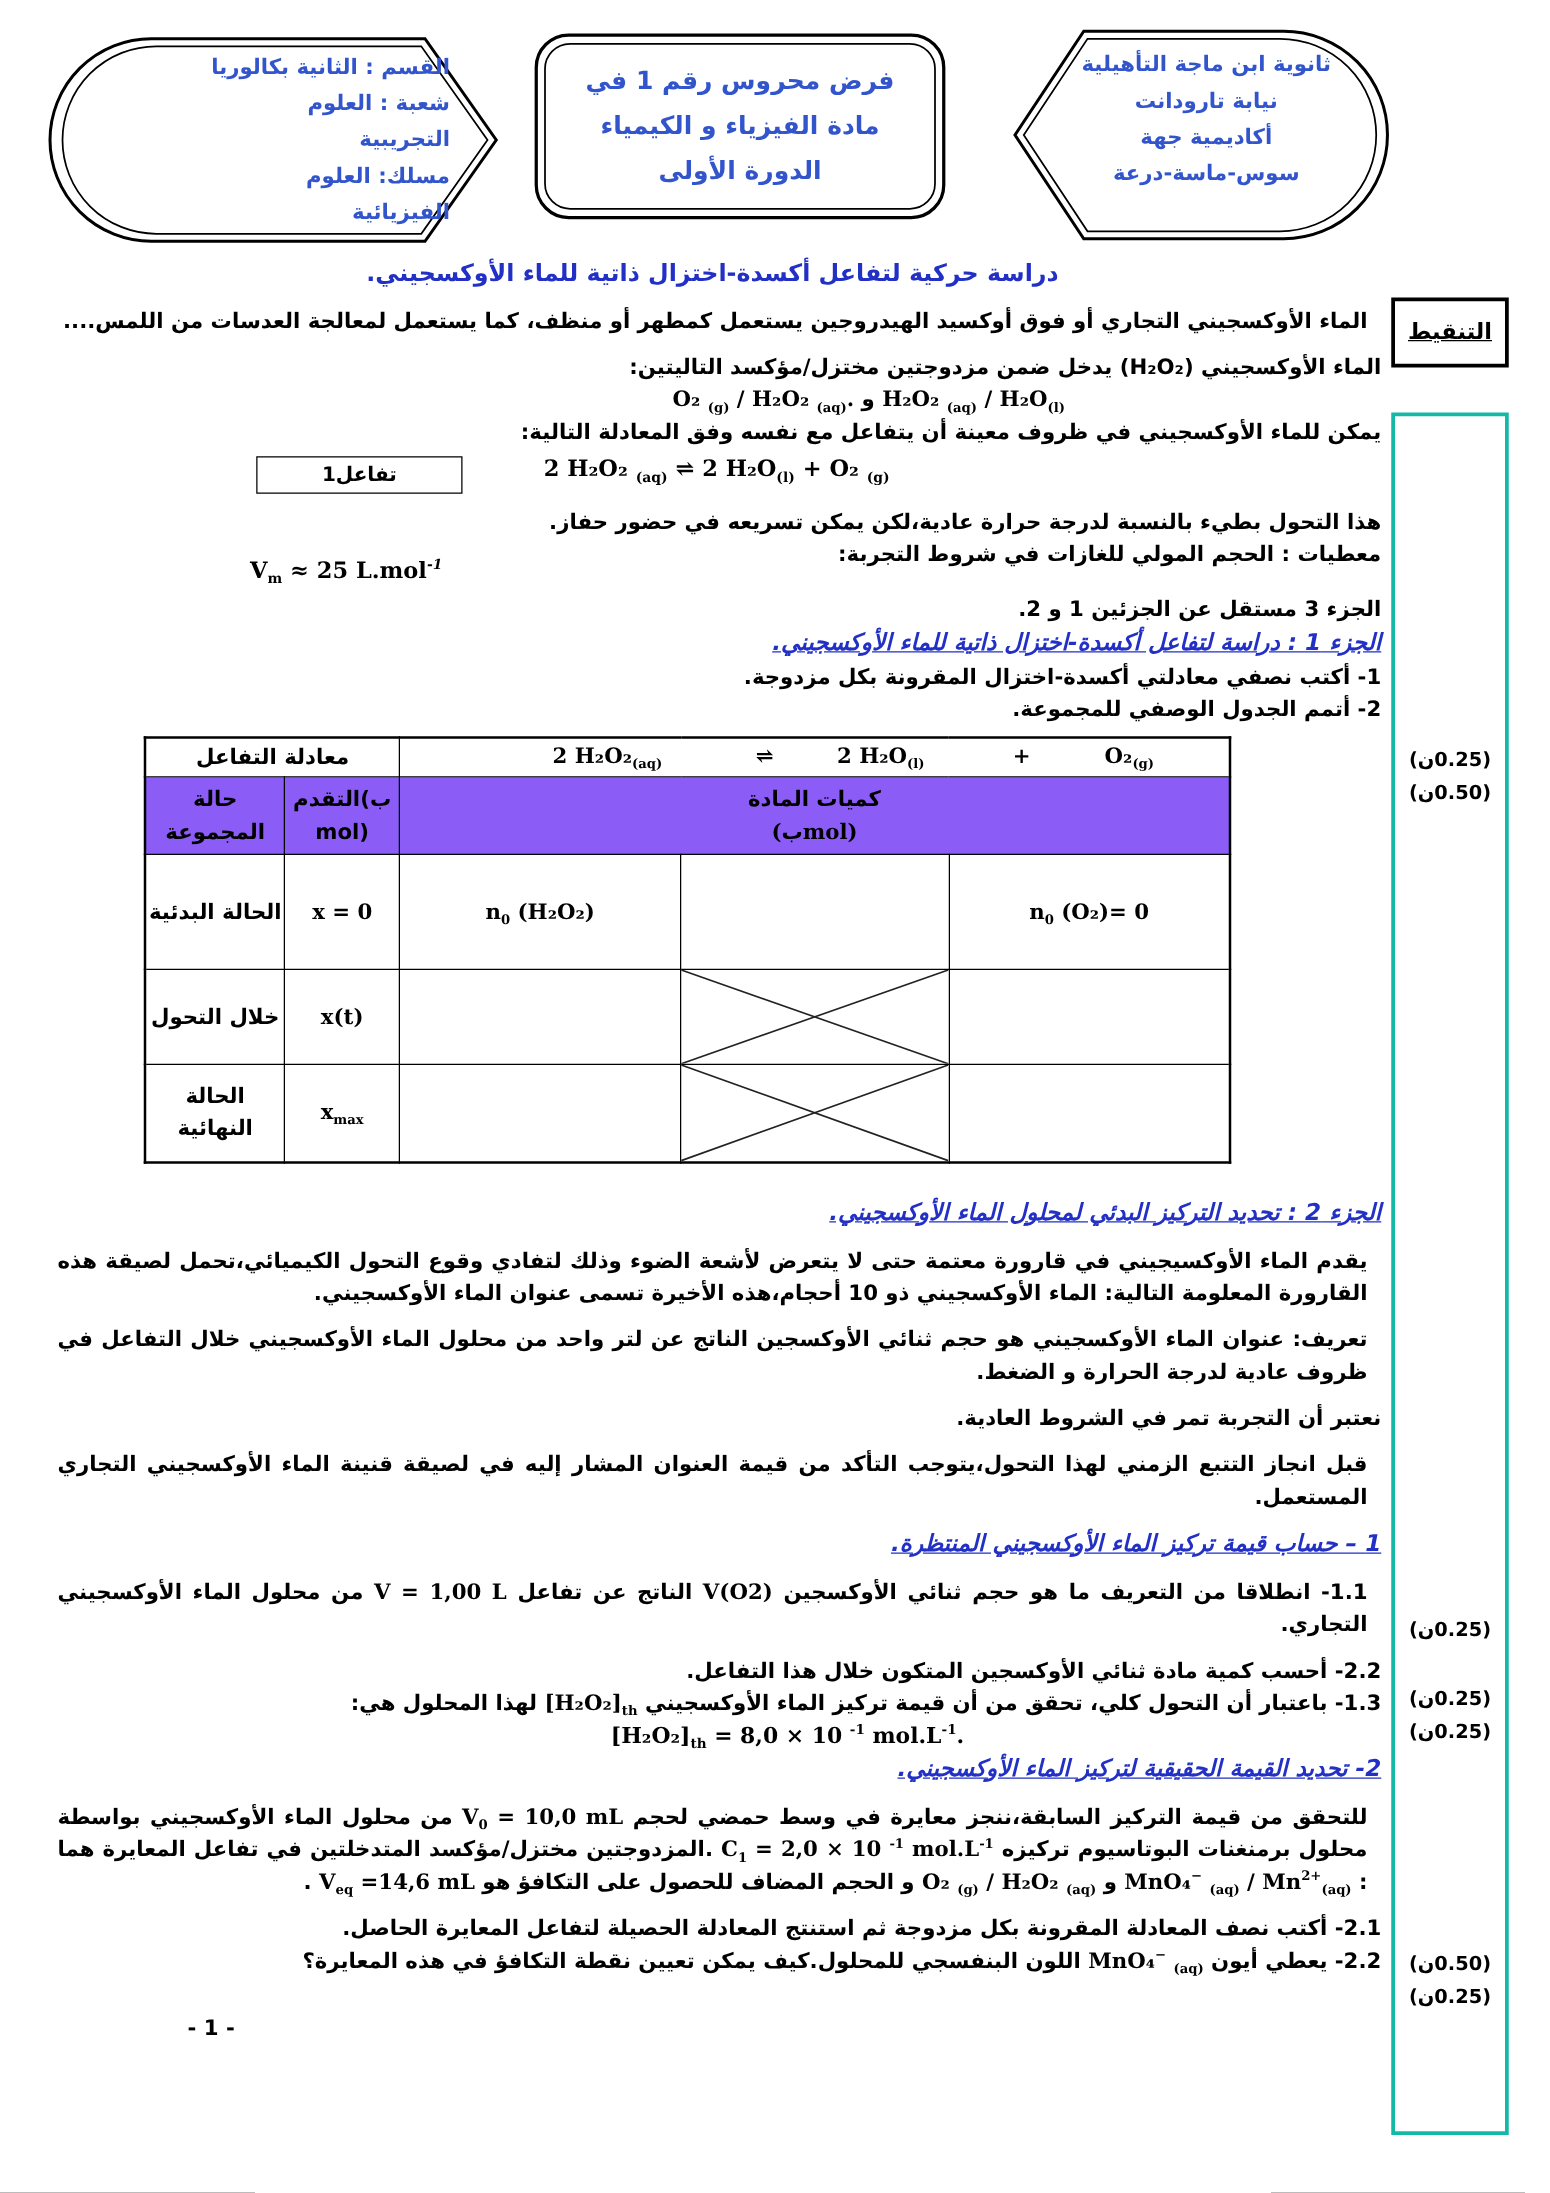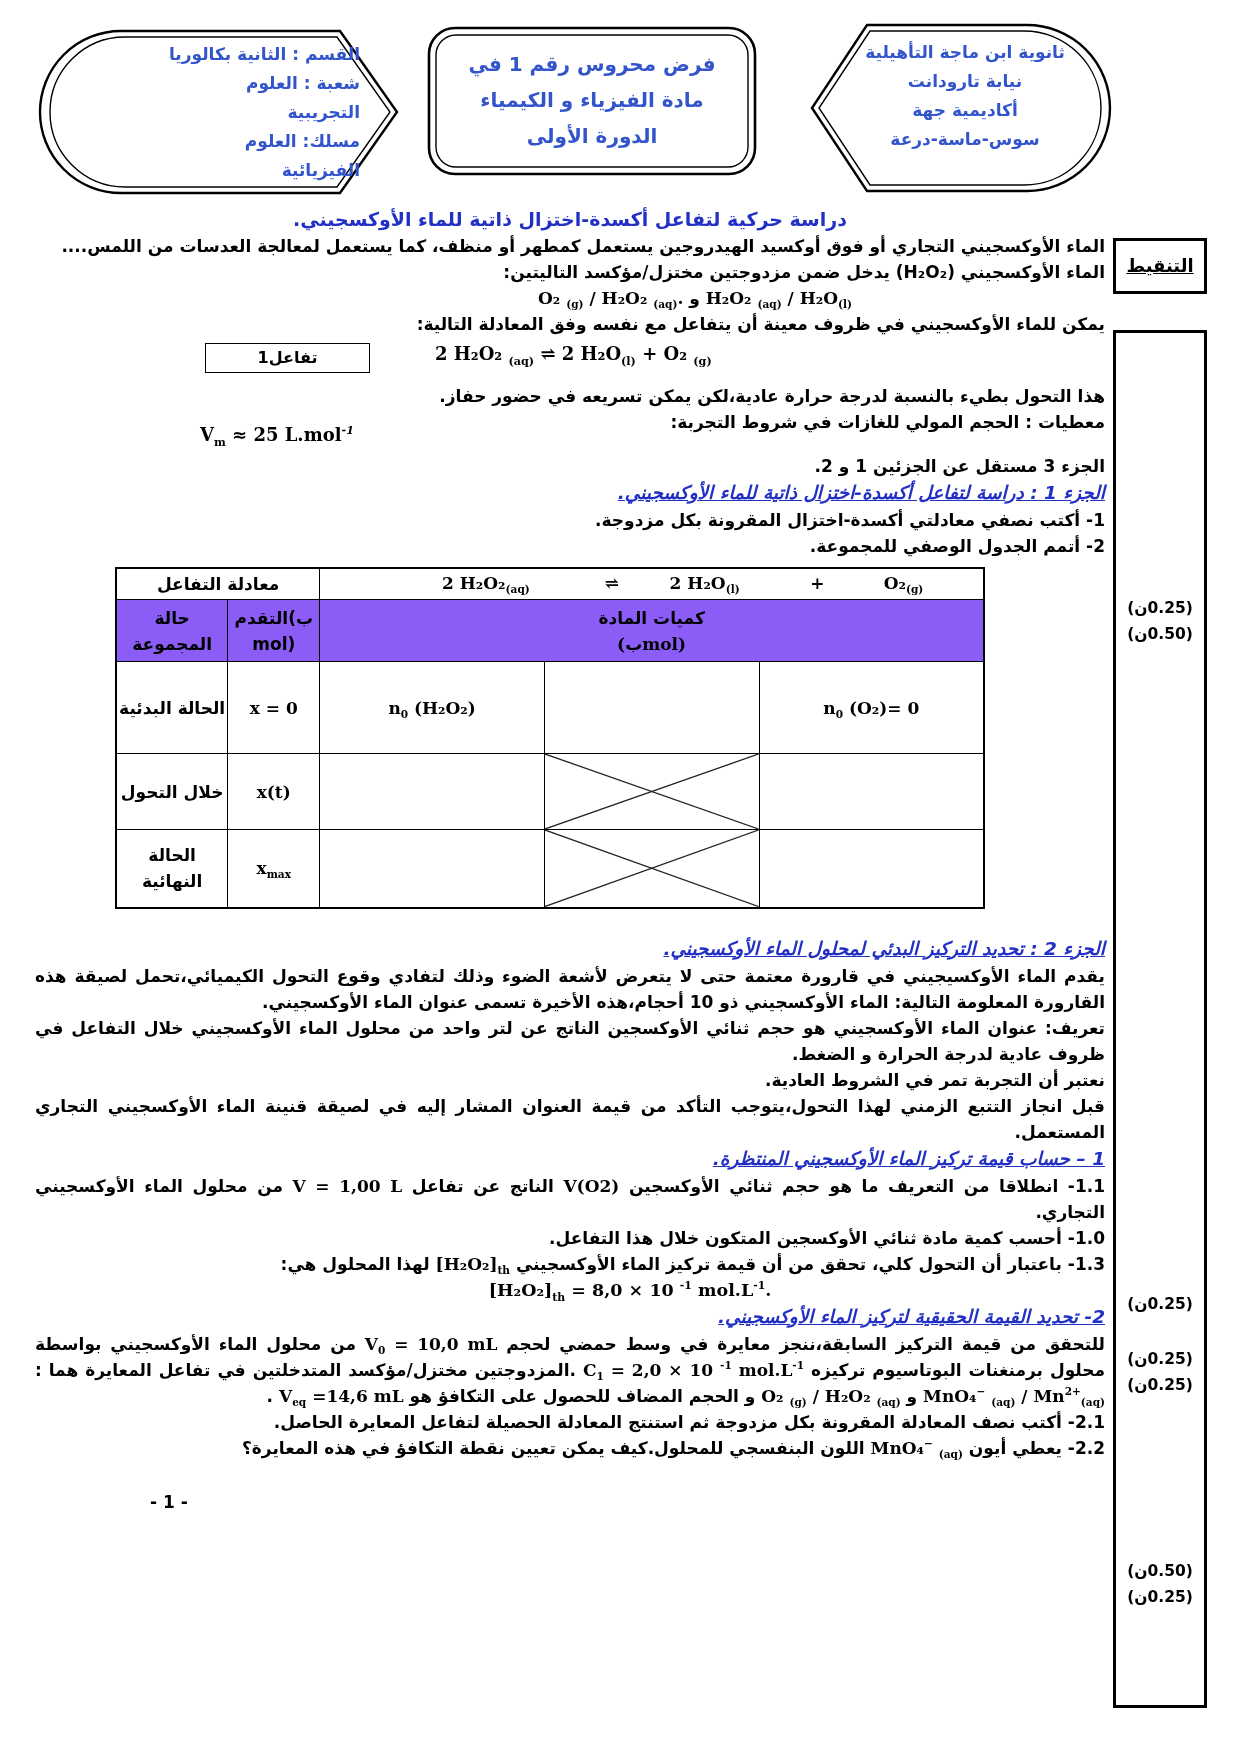--- a/index.html
+++ b/index.html
@@ -13,21 +13,21 @@
   .class-banner{left:0;top:6px;width:365px;height:168px;}
   .class-banner .shape-text{right:40px;top:12px;width:268px;text-align:right;direction:rtl;font-size:17px;line-height:29px;}
   .exam-box{left:392px;top:4px;width:330px;height:150px;}
   .exam-box .shape-text{left:0;top:20px;width:100%;text-align:center;direction:rtl;font-size:20px;line-height:36px;}
   .school-banner{left:737px;top:0;width:340px;height:172px;}
   .school-banner .shape-text{left:72px;right:26px;top:16px;text-align:center;direction:rtl;font-size:17px;line-height:29px;}
   
   .content{position:absolute;left:35px;top:205px;width:1070px;direction:rtl;font-size:17px;line-height:26px;}
   .red-title{color:#f00;font-size:22px;line-height:30px;text-align:center;}
   .subtitle{color:#2230c5;font-size:19px;line-height:28px;text-align:center;}
-  .jp{text-align:justify;margin:0;}
+  .jp{text-align:justify;margin:11px;}
   .line{text-align:right;margin:0;}
   .center-line{text-align:center;margin-left:250px;}
   .h-blue{color:#2230c5;font-size:18.5px;line-height:28px;text-align:right;text-decoration:underline;font-style:italic;}
   sub,sup{font-size:0.62em;line-height:0;}
   .f{direction:ltr;unicode-bidi:isolate;font-family:"DejaVu Serif","DejaVu Sans",serif;}
   .eq-row{position:relative;height:46px;}
   .rxn-box{position:absolute;left:170px;top:6px;width:163px;height:28px;border:1.5px solid #000;
            text-align:center;line-height:27px;font-size:16px;}
   .main-eq{position:absolute;left:400px;top:4px;font-size:18px;}
   .vm-row{position:relative;height:44px;}
@@ -45,21 +45,21 @@
   .eqcells .sp{position:absolute;top:1px;transform:translateX(-50%);white-space:nowrap;font-family:"DejaVu Serif","DejaVu Sans",serif;}
   .sp1{left:25%;} .spa{left:44%;} .sp2{left:58%;} .spp{left:75%;} .sp3{left:88%;}
   .crosscell{position:relative;}
   .crosscell svg{position:absolute;left:0;top:0;width:100%;height:100%;}
   .crosscell line{stroke:#222;stroke-width:1.3;vector-effect:non-scaling-stroke;}
   .serif{font-family:"DejaVu Serif","DejaVu Sans",serif;}
   
   .sidebar{position:absolute;left:1113px;top:238px;width:94px;direction:rtl;}
   .grading-header{border:3px solid #000;height:50px;line-height:50px;text-align:center;
                   font-size:18px;text-decoration:underline;margin-bottom:3px;}
-  .grading-box{border:3px solid #000000;height:1372px;position:relative;margin-top:36px;}
+  .grading-box{border:3px solid #14b8a6;height:1372px;position:relative;margin-top:36px;}
   .score{position:absolute;width:100%;text-align:center;font-size:15.5px;direction:rtl;}
   .score:nth-child(1){top:266px;} .score:nth-child(2){top:292px;}
   .score:nth-child(3){top:962px;} .score:nth-child(4){top:1017px;}
   .score:nth-child(5){top:1043px;} .score:nth-child(6){top:1229px;}
   .score:nth-child(7){top:1255px;}
   .conc-line{text-align:center;margin-left:120px;font-size:17.5px;}
   .footer-num{text-align:left;margin:28px 0 0 115px;direction:ltr;font-size:17px;}
   .gap26{height:26px;}
 </style>
 </head>
@@ -216,21 +216,21 @@
     <div class="gap26"></div>
 
     <div class="h-blue">الجزء 2 : تحديد التركيز البدئي لمحلول الماء الأوكسجيني.</div>
     <p class="jp">يقدم الماء الأوكسيجيني في قارورة معتمة حتى لا يتعرض لأشعة الضوء وذلك لتفادي وقوع التحول الكيميائي،تحمل لصيقة هذه القارورة المعلومة التالية: الماء الأوكسجيني ذو 10 أحجام،هذه الأخيرة تسمى عنوان الماء الأوكسجيني.</p>
     <p class="jp"><span>تعريف:</span><span> عنوان الماء الأوكسجيني هو حجم ثنائي الأوكسجين الناتج عن لتر واحد من محلول الماء الأوكسجيني خلال التفاعل في ظروف عادية لدرجة الحرارة و الضغط.</span></p>
     <p class="line">نعتبر أن التجربة تمر في الشروط العادية.</p>
     <p class="jp">قبل انجاز التتبع الزمني لهذا التحول،يتوجب التأكد من قيمة العنوان المشار إليه في لصيقة قنينة الماء الأوكسجيني التجاري المستعمل.</p>
 
     <div class="h-blue">1 – حساب قيمة تركيز الماء الأوكسجيني المنتظرة.</div>
     <p class="jp"><span>1.1- انطلاقا من التعريف ما هو حجم ثنائي الأوكسجين </span><span class="f">V(O2)</span><span> الناتج  عن تفاعل </span><span class="f">V = 1,00 L</span><span> من محلول الماء الأوكسجيني التجاري.</span></p>
-    <p class="line">1.0- أحسب كمية مادة ثنائي الأوكسجين المتكون خلال هذا التفاعل.</p>
+    <p class="line">2.2- أحسب كمية مادة ثنائي الأوكسجين المتكون خلال هذا التفاعل.</p>
     <p class="line"><span>1.3- باعتبار أن التحول كلي، تحقق من أن قيمة تركيز الماء الأوكسجيني </span><span class="f"><span>[H₂O₂]</span><sub>th</sub></span><span> لهذا المحلول هي:</span></p>
     <div class="conc-line f"><span>[H₂O₂]</span><sub>th</sub><span> = 8,0 × 10 </span><sup>-1</sup><span> mol.L</span><sup>-1</sup><span>.</span></div>
 
     <div class="h-blue">2- تحديد القيمة الحقيقية لتركيز الماء الأوكسجيني.</div>
     <p class="jp"><span>للتحقق من قيمة التركيز السابقة،ننجز معايرة في وسط حمضي لحجم </span><span class="f"><span>V</span><sub>0</sub><span> = 10,0 mL</span></span><span> من محلول الماء الأوكسجيني بواسطة محلول برمنغنات البوتاسيوم تركيزه </span><span class="f"><span>C</span><sub>1</sub><span> = 2,0 × 10 </span><sup>-1</sup><span> mol.L</span><sup>-1</sup></span><span> .المزدوجتين مختزل/مؤكسد المتدخلتين في تفاعل المعايرة هما : </span><span class="f"><span>MnO₄</span><sup>−</sup><span> </span><sub>(aq)</sub><span> / Mn</span><sup>2+</sup><sub>(aq)</sub></span><span> و </span><span class="f"><span>O₂ </span><sub>(g)</sub><span> / H₂O₂ </span><sub>(aq)</sub></span><span> و الحجم المضاف للحصول على التكافؤ هو </span><span class="f"><span>V</span><sub>eq</sub><span> =14,6 mL</span></span><span> .</span></p>
     <p class="line">2.1- أكتب نصف المعادلة المقرونة بكل مزدوجة ثم استنتج المعادلة الحصيلة  لتفاعل المعايرة الحاصل.</p>
     <p class="line"><span>2.2- يعطي أيون  </span><span class="f"><span>MnO₄</span><sup>−</sup><span> </span><sub>(aq)</sub></span><span> اللون البنفسجي للمحلول.كيف يمكن تعيين نقطة التكافؤ في هذه المعايرة؟</span></p>
 
     <div class="footer-num">- 1 -</div>
   </div>

